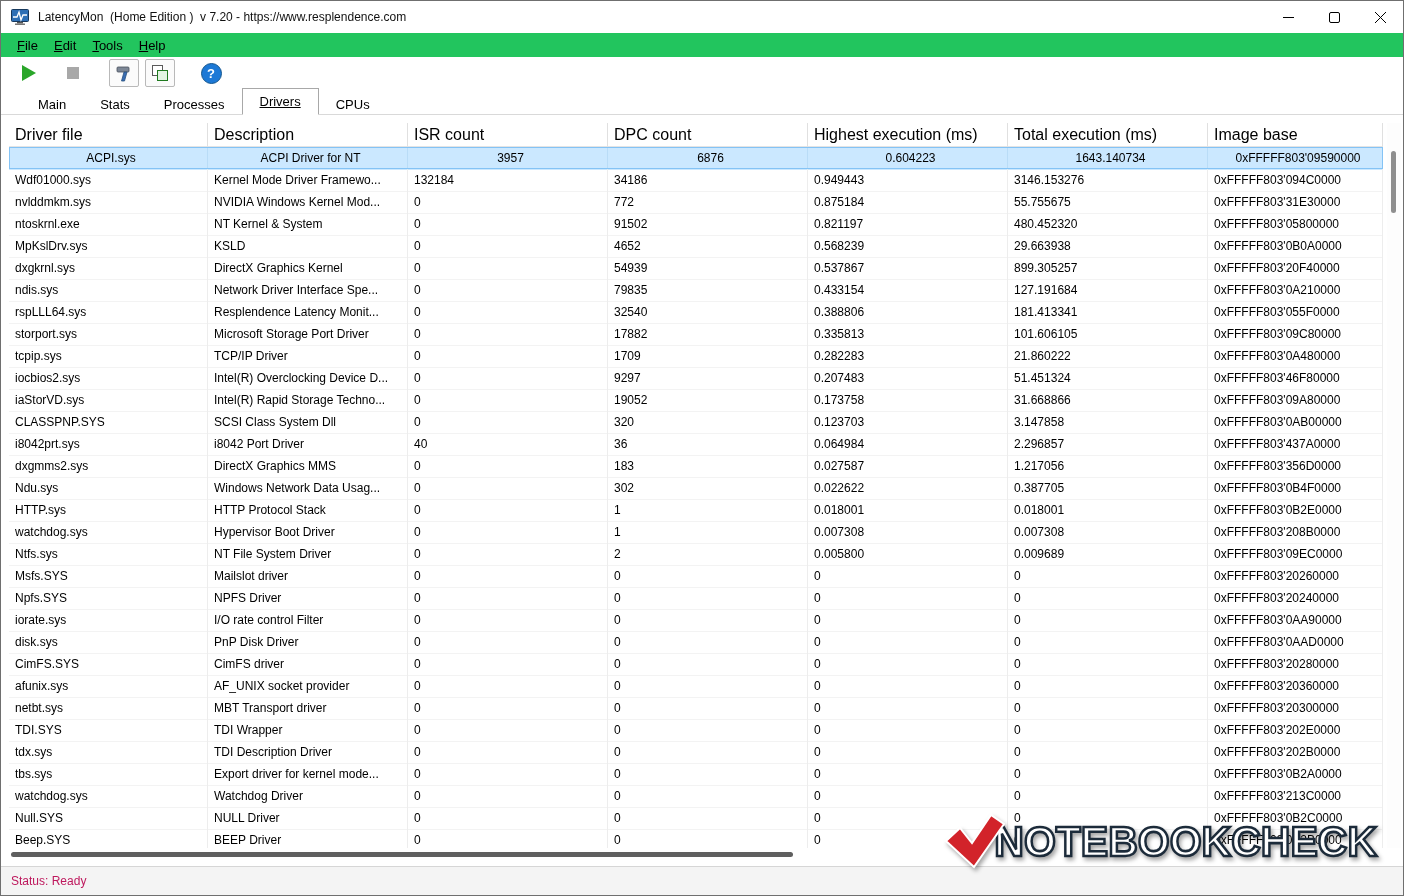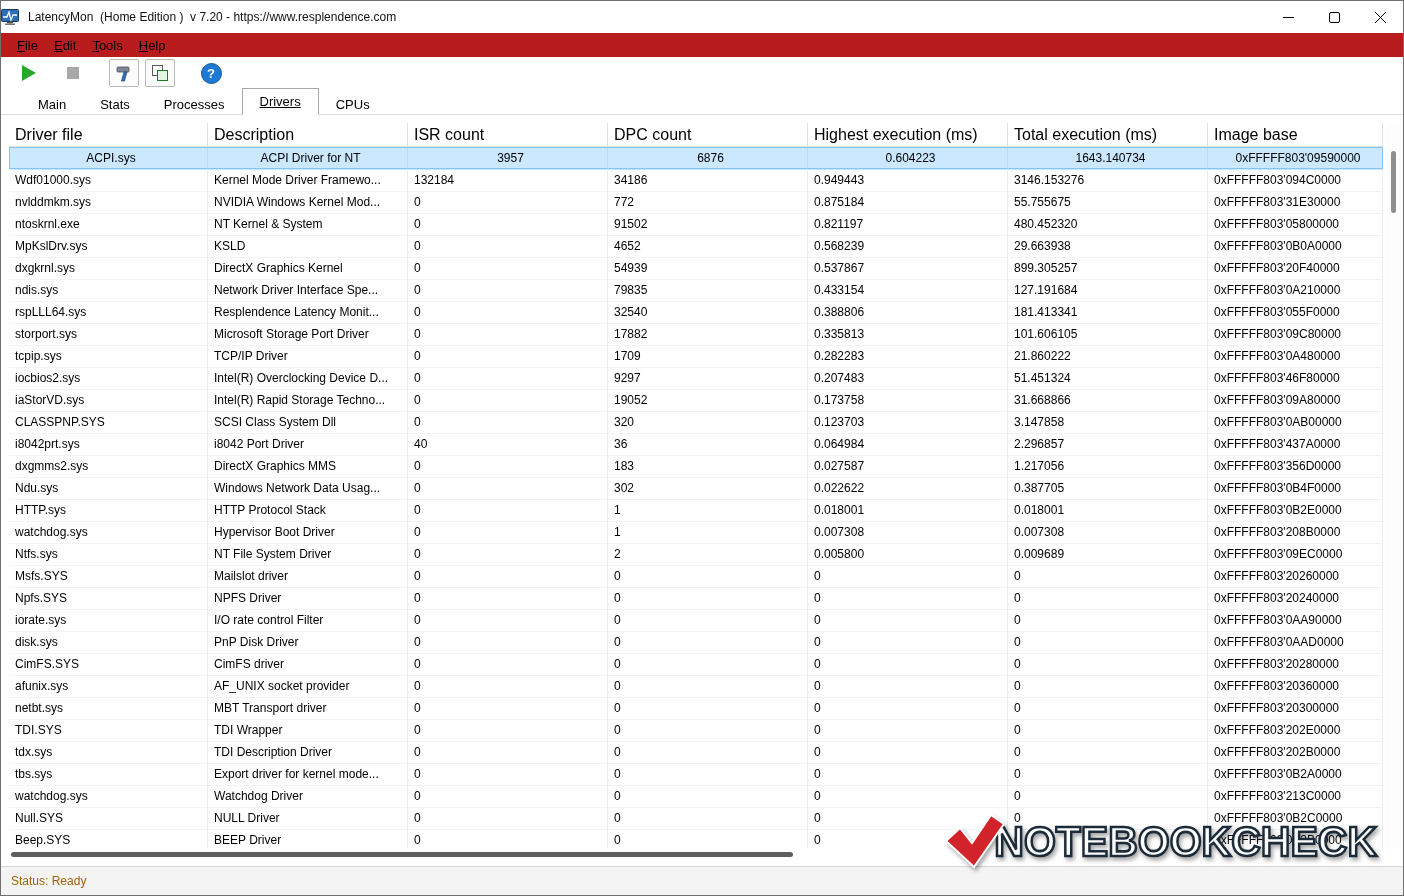--- a/index.html
+++ b/index.html
@@ -1,27 +1,27 @@
 <!DOCTYPE html>
 <html><head>
 <meta charset="utf-8">
 <style>
   html,body{margin:0;padding:0;}
   body{width:1404px;height:896px;overflow:hidden;background:#e8e8e8;font-family:"Liberation Sans",sans-serif;font-size:12px;color:#000;}
   .window{width:1404px;height:896px;box-sizing:border-box;border:1px solid #6f6f6f;background:#fff;display:flex;flex-direction:column;position:relative;}
 
   
-  .titlebar{height:32px;flex:0 0 32px;display:flex;align-items:center;background:#fff;}
+  .titlebar{height:32px;flex:0 0 32px;display:flex;align-items:center;padding-left:10px;background:#fff;}
   .app-icon{width:18px;height:16px;margin-right:9px;flex:0 0 auto;}
   .window-title{font-size:12px;color:#111;flex:1;white-space:pre;overflow:hidden;}
   .caption{display:flex;height:32px;flex:0 0 auto;}
   .cap-btn{width:46px;height:32px;display:flex;align-items:center;justify-content:center;cursor:default;}
 
   
-  .menubar{height:24px;flex:0 0 24px;display:flex;align-items:center;padding-left:8px;background:#b91c1c;}
+  .menubar{height:24px;flex:0 0 24px;display:flex;align-items:center;padding-left:8px;background:#22c55e;}
   .menu-item{display:inline-block;padding:3px 8px;font-size:13px;}
   .menu-item::first-letter{text-decoration:underline;}
 
   
   .toolbar{height:32px;flex:0 0 32px;display:flex;align-items:center;padding-left:14px;background:#fff;}
   .tool-btn{height:26px;min-width:28px;display:flex;align-items:center;justify-content:center;margin-right:6px;}
   .tool-btn.raised{border:1px solid #b9b9b9;background:#fbfbfb;border-radius:2px;}
   .play-shape{width:0;height:0;border-left:14px solid #2aa62a;border-top:8px solid transparent;border-bottom:8px solid transparent;}
   .stop-shape{width:12px;height:12px;background:#a8a8a8;}
   .gap-sm{width:10px;}
@@ -44,21 +44,21 @@
   .trow.selected{background:#cbe8ff;outline:1px solid #84c3f5;outline-offset:-1px;}
   .trow.selected .cell{border-right-color:#b9dcf7;border-bottom-color:#cbe8ff;text-align:center;}
 
   
   .vscroll{position:absolute;top:8px;right:2px;bottom:18px;width:14px;background:#fdfdfd;}
   .vthumb{position:absolute;top:28px;left:4px;width:5px;height:62px;border-radius:3px;background:#8f8f8f;}
   .hscroll{position:absolute;left:8px;right:20px;bottom:8px;height:6px;}
   .hthumb{position:absolute;left:2px;top:0;height:5px;width:782px;border-radius:3px;background:#5f5f5f;}
 
   
-  .statusbar{height:28px;flex:0 0 28px;border-top:1px solid #d6d6d6;background:#f4f4f4;display:flex;align-items:center;padding-left:10px;font-size:12px;color:#a16207;}
+  .statusbar{height:28px;flex:0 0 28px;border-top:1px solid #d6d6d6;background:#f4f4f4;display:flex;align-items:center;padding-left:10px;font-size:12px;color:#be185d;}
 
   
   .watermark{position:absolute;right:26px;bottom:26px;display:flex;align-items:center;z-index:10;filter:drop-shadow(2px 3px 2px rgba(0,0,0,0.35));pointer-events:none;}
   .wm-check{flex:0 0 auto;margin-right:-12px;position:relative;z-index:2;}
   .wm-text{font-size:41px;font-weight:bold;color:#fff;-webkit-text-stroke:2.5px #1c2b3a;letter-spacing:0;white-space:nowrap;transform:scaleY(1.04);}
 </style>
 </head>
 <body>
 
 <div class="window">

